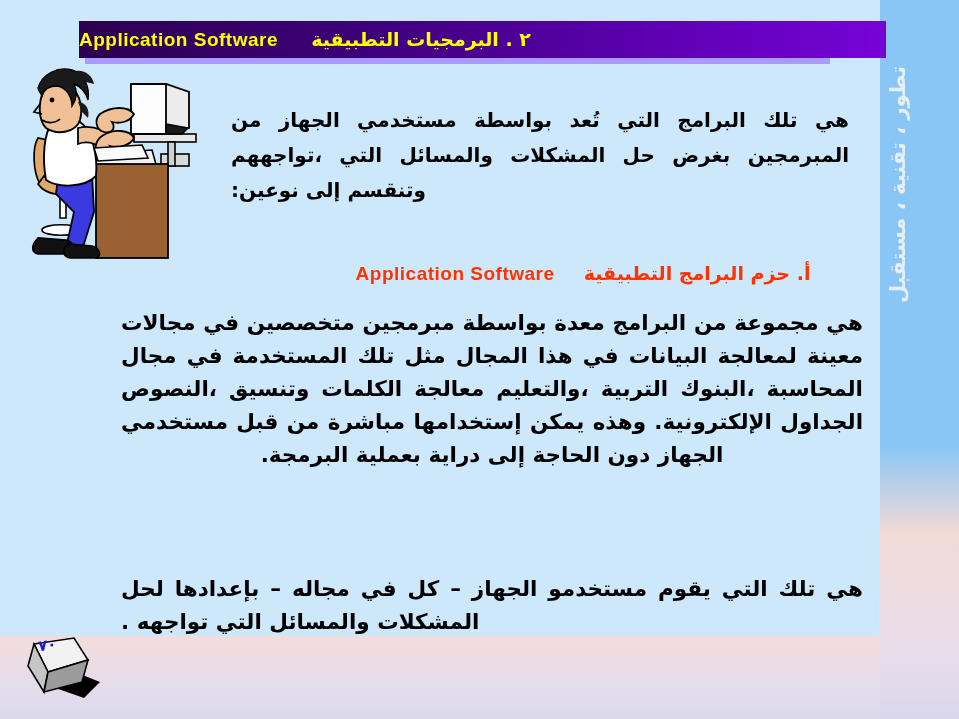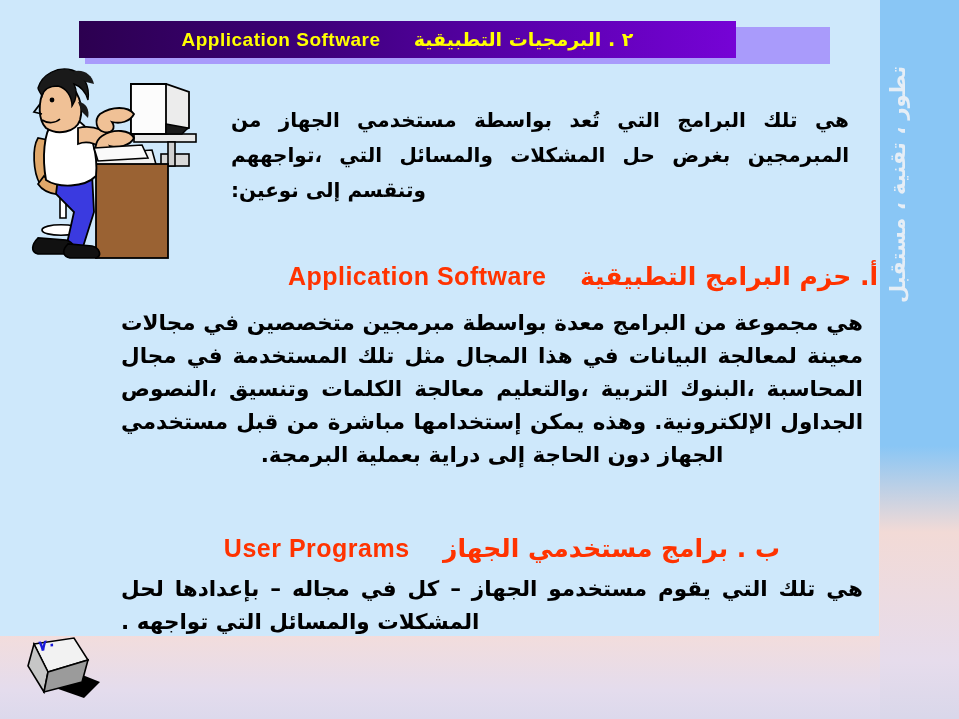--- a/index.html
+++ b/index.html
@@ -79,26 +79,25 @@
     left: 6px;
     top: 6px;
     width: 745px;
     height: 37px;
     background: #a99bfb;
   }
   .title-bar {
     position: absolute;
     left: 0;
     top: 0;
-    width: 657px;
+    width: 807px;
     height: 37px;
     background: linear-gradient(to right, #2c0050 0%, #3d0079 35%, #5a00ad 68%, #7603d6 100%);
     display: flex;
     align-items: center;
-    justify-content: center;
   }
   .title-text {
     color: #ffff00;
     font-size: 19px;
     font-weight: bold;
     direction: rtl;
     unicode-bidi: embed;
     white-space: nowrap;
     letter-spacing: 0.3px;
   }
@@ -133,21 +132,21 @@
     font-size: 20px;
     line-height: 35px;
     text-align-last: left;
   }
   .heading {
     position: absolute;
     direction: rtl;
     unicode-bidi: embed;
     color: #ff3300;
     font-weight: bold;
-    font-size: 25px;
+    font-size: 19px;
     white-space: nowrap;
   }
   .heading .en {
     font-family: "Liberation Sans", sans-serif;
     letter-spacing: 0.5px;
   }
   .heading-a {
     right: 376px;
     top: 262px;
     transform: translateX(50%);
@@ -272,26 +271,20 @@
 
   <div class="heading heading-a">
     <span>أ.</span>
     <span>حزم البرامج التطبيقية</span>
     <span style="display:inline-block;width:16px"></span>
     <span class="en">Application Software</span>
   </div>
 
   <div class="para body-a">هي مجموعة من البرامج معدة بواسطة مبرمجين متخصصين في مجالات معينة لمعالجة البيانات في هذا المجال مثل تلك المستخدمة في مجال المحاسبة ،البنوك التربية ،والتعليم معالجة الكلمات وتنسيق ،النصوص الجداول الإلكترونية. وهذه يمكن إستخدامها مباشرة من قبل مستخدمي الجهاز دون الحاجة إلى دراية بعملية البرمجة.</div>
 
-  <div class="heading heading-b">
-    <span>ب .</span>
-    <span>برامج مستخدمي الجهاز</span>
-    <span style="display:inline-block;width:16px"></span>
-    <span class="en">User Programs</span>
-  </div>
 
   <div class="para body-b">هي تلك التي يقوم مستخدمو الجهاز – كل في مجاله – بإعدادها لحل المشكلات والمسائل التي تواجهه .</div>
 
   <div class="page-key">
     <svg viewBox="0 0 120 80" width="120" height="80" xmlns="http://www.w3.org/2000/svg">
       <path d="M38 36 L78 52 L62 68 L22 54 Z" fill="#000000"></path>
       <path d="M12 14 L52 8 L66 30 L26 42 Z" fill="#f2f2f2" stroke="#000" stroke-width="1.6"></path>
       <path d="M12 14 L26 42 L22 62 L6 36 Z" fill="#c6c6c6" stroke="#000" stroke-width="1.6"></path>
       <path d="M26 42 L66 30 L60 52 L22 62 Z" fill="#9b9b9b" stroke="#000" stroke-width="1.6"></path>
     </svg>

